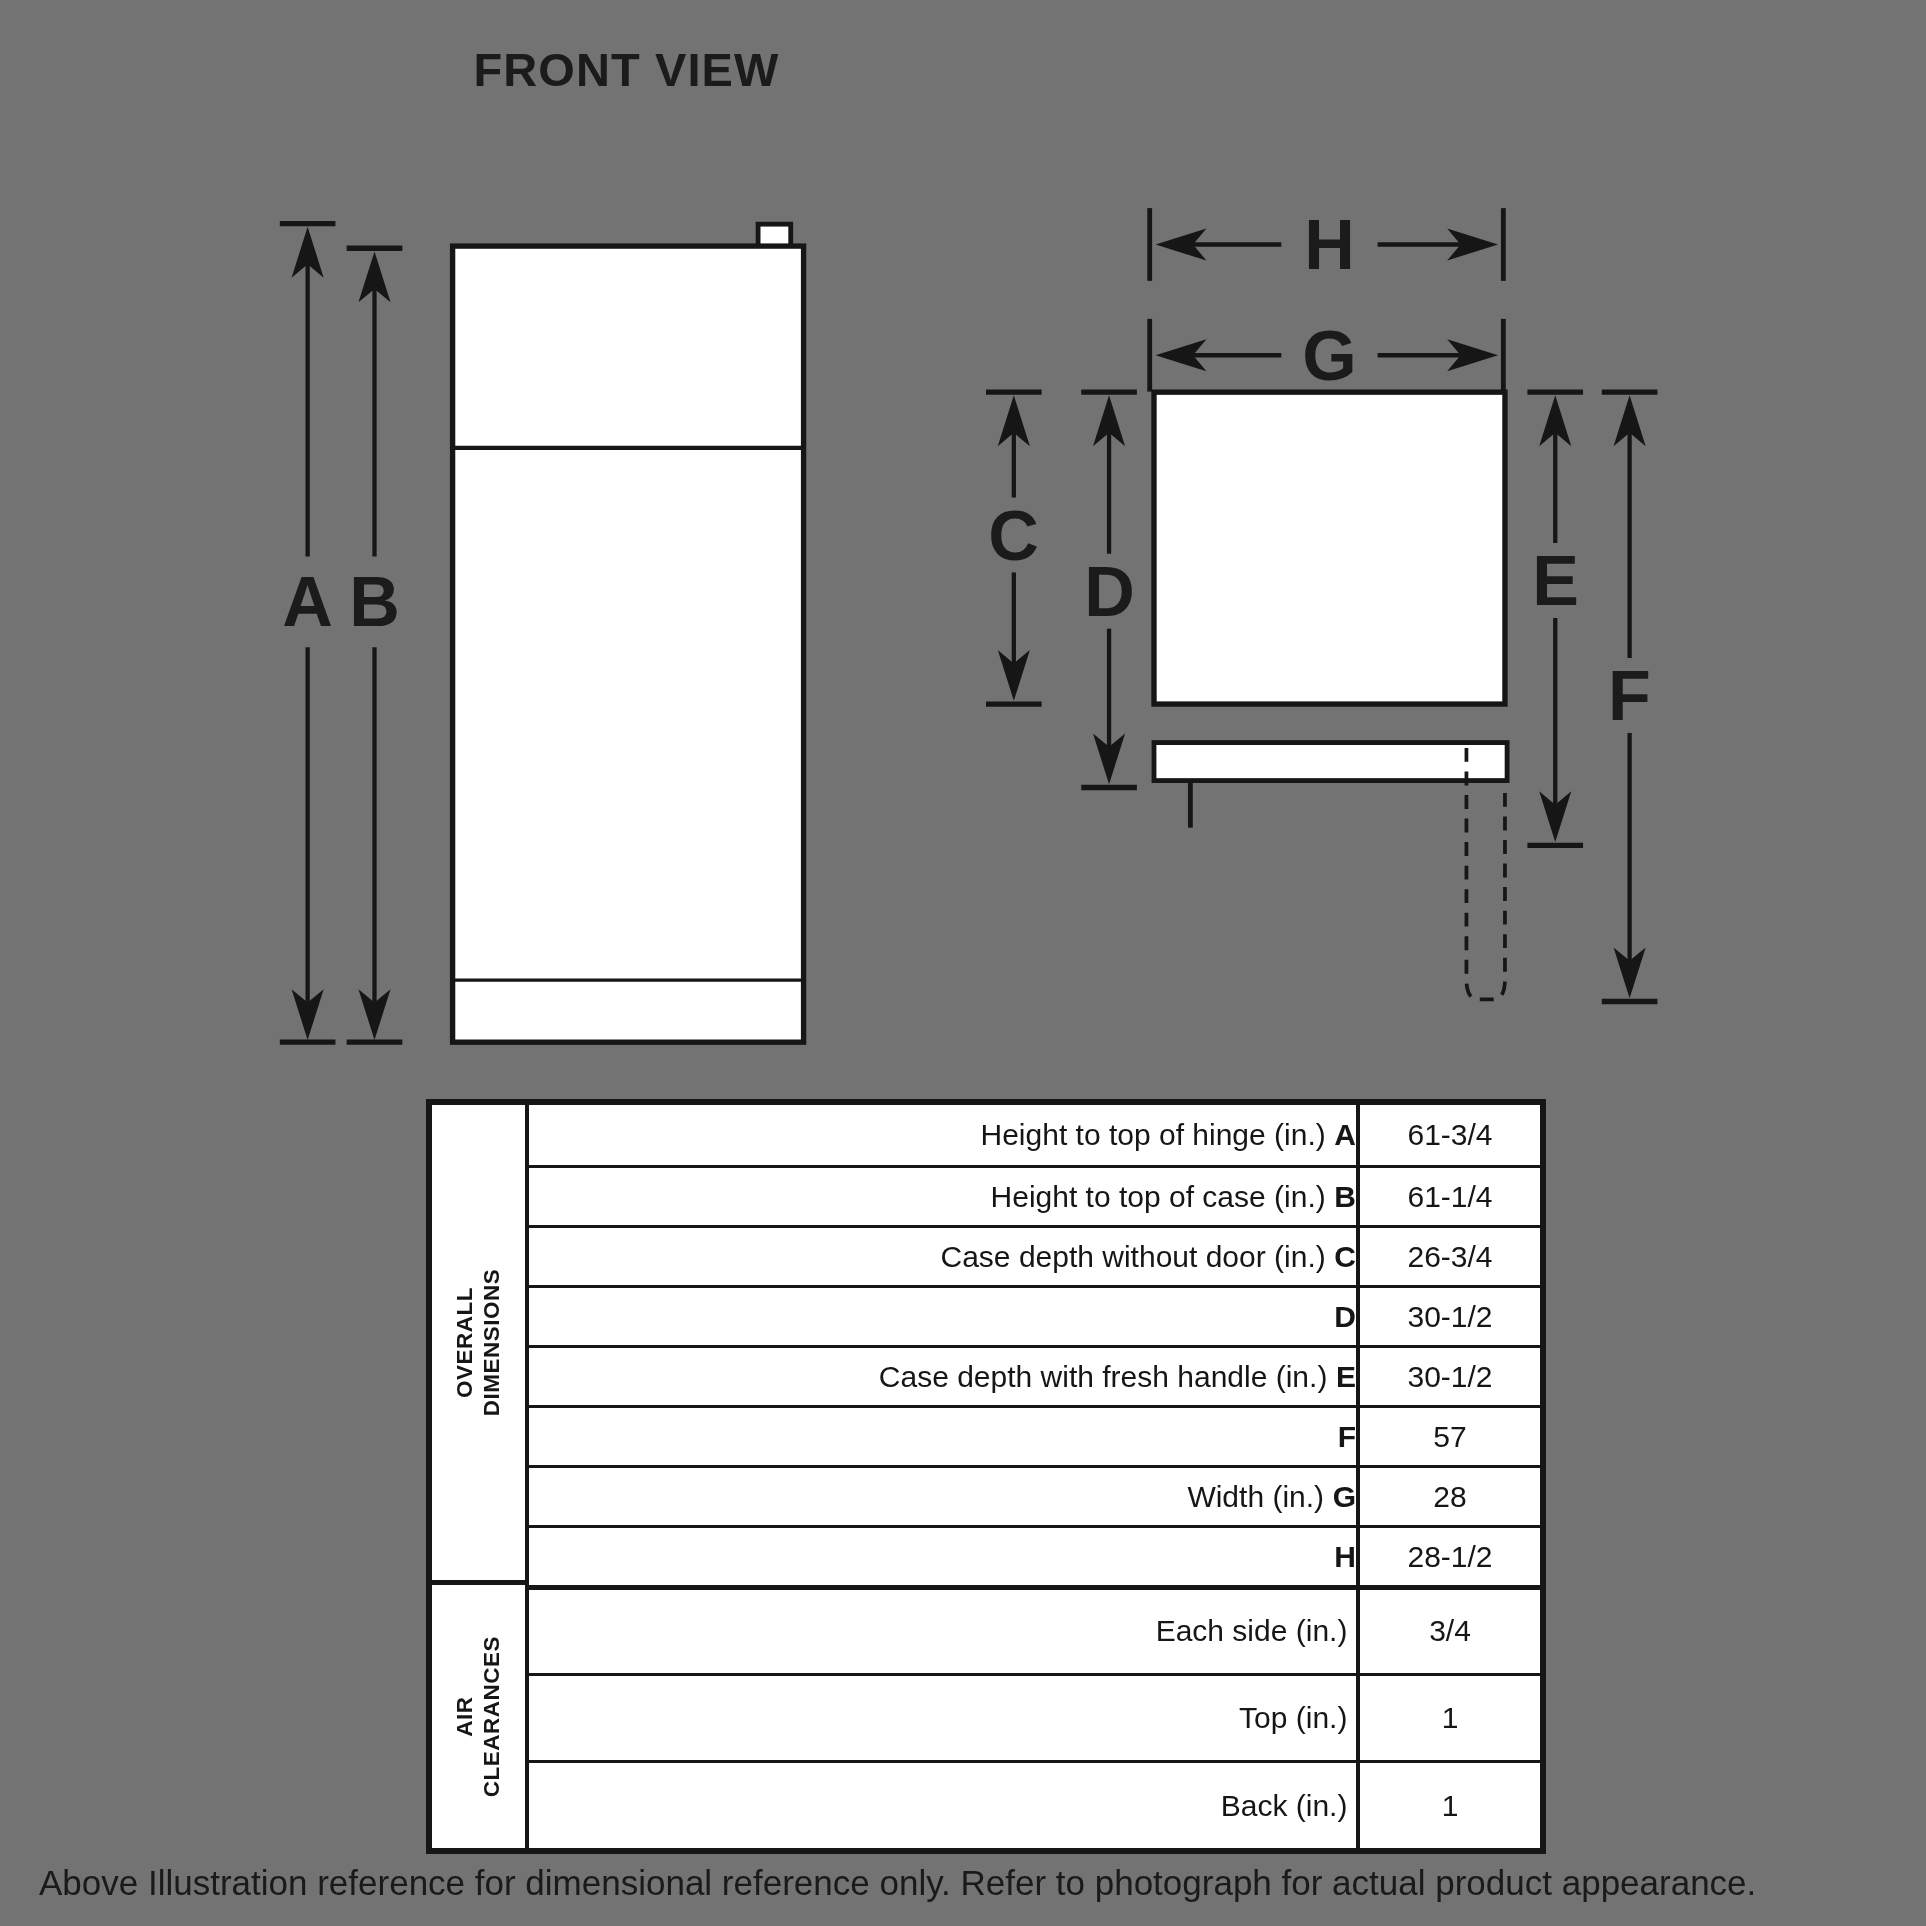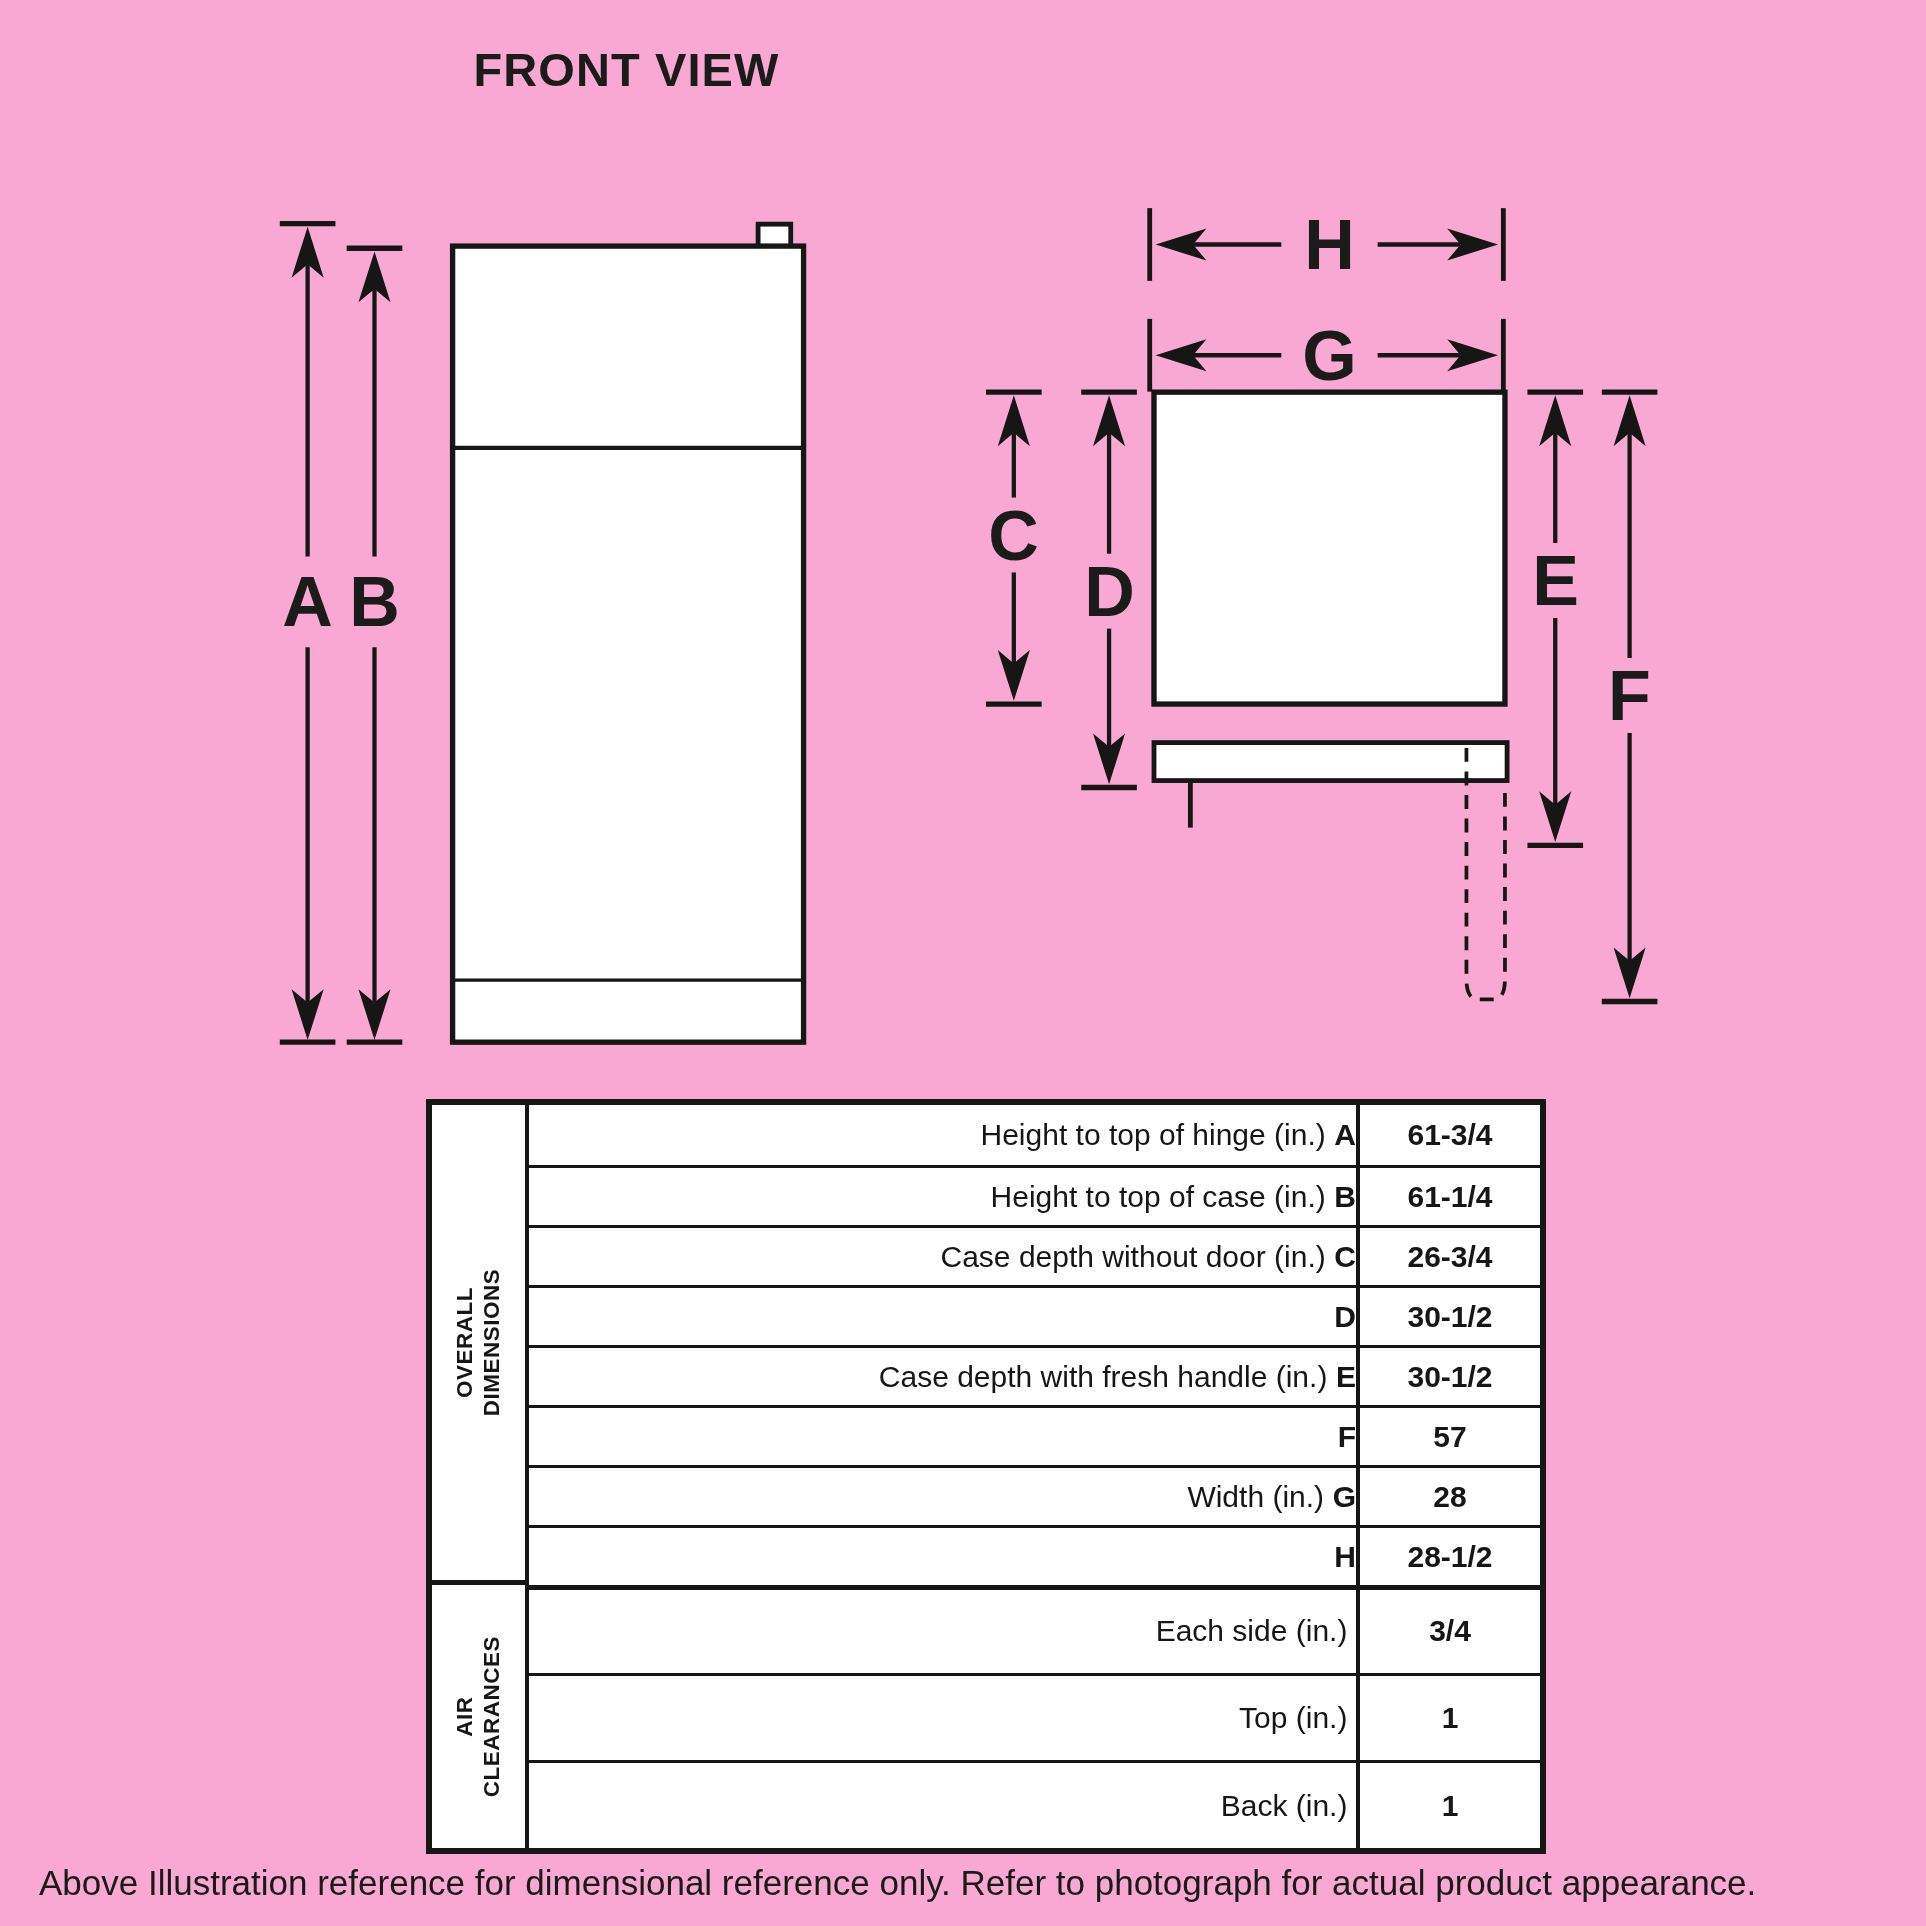--- a/index.html
+++ b/index.html
@@ -1,17 +1,17 @@
 <!DOCTYPE html>
 <html style="font-size:8.6px"><head>
 <meta charset="utf-8">
 <style>
   html,body{margin:0;padding:0;background:#fff;}
   .page{
-    position:relative;width:1926px;height:1926px;background:#f9a8d4;
+    position:relative;width:1926px;height:1926px;background:#737373;
     font-family:"Liberation Sans", sans-serif;color:#141414;overflow:hidden;
   }
   .view-title{
     position:absolute;top:42px;width:535px;text-align:center;
     font-size:47px;font-weight:bold;letter-spacing:1.1px;color:#1b1b1b;
   }
   #front-title{left:359px;}
   #top-title{left:1041px;}
   .linework{position:absolute;left:0;top:0;}
   .dim-letter{
@@ -36,21 +36,21 @@
     transform:rotate(-90deg);text-align:center;font-weight:bold;
     font-size:22.5px;line-height:1.18;letter-spacing:0.5px;white-space:nowrap;color:#161616;
   }
   .trow{display:contents;}
   .tl{
     grid-column:2;display:flex;align-items:center;padding-left:30px;
     font-size:30px;color:#161616;background:#fff;box-sizing:border-box;white-space:nowrap;justify-content:flex-end;
   }
   .tv{
     grid-column:3;display:flex;align-items:center;justify-content:center;
-    font-size:30px;font-weight:bold;color:#161616;background:#fff;
+    font-size:30px;font-weight:normal;color:#161616;background:#fff;
     border-left:4.3px solid #161616;box-sizing:border-box;
   }
   .bt{border-top:3.7px solid #161616;}
   .btg{border-top:5.9px solid #161616;}
   .letter-tag{font-weight:bold;margin-left:8.6px;}
   .footnote{
     position:absolute;left:39px;top:1863px;width:1873px;
     font-size:35px;color:#1a1a1a;letter-spacing:0px;
   }
 </style>

